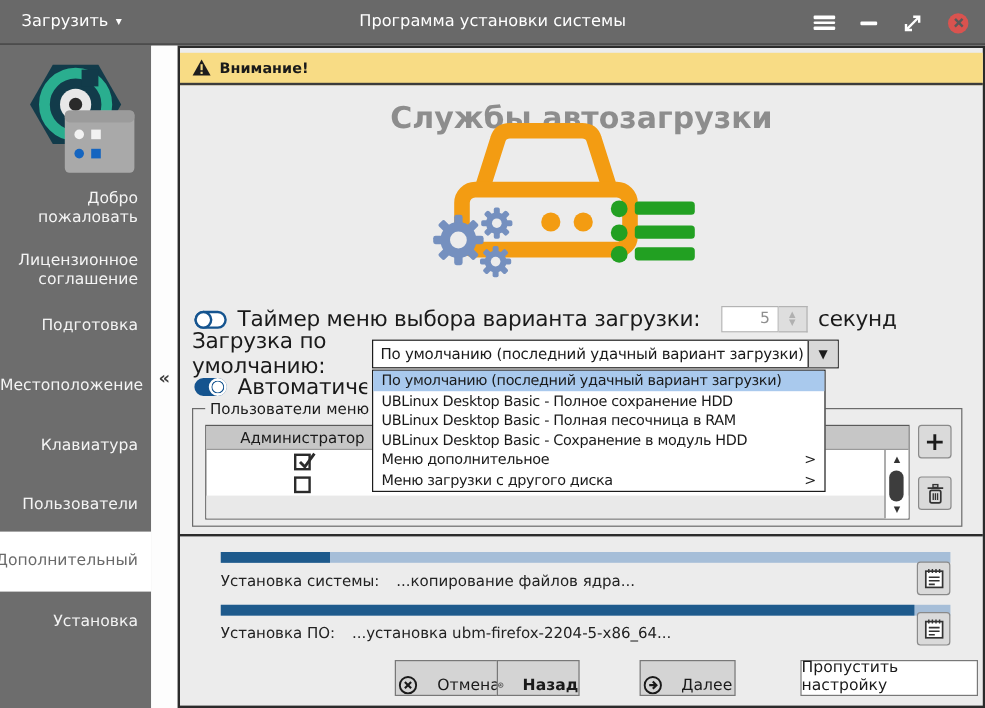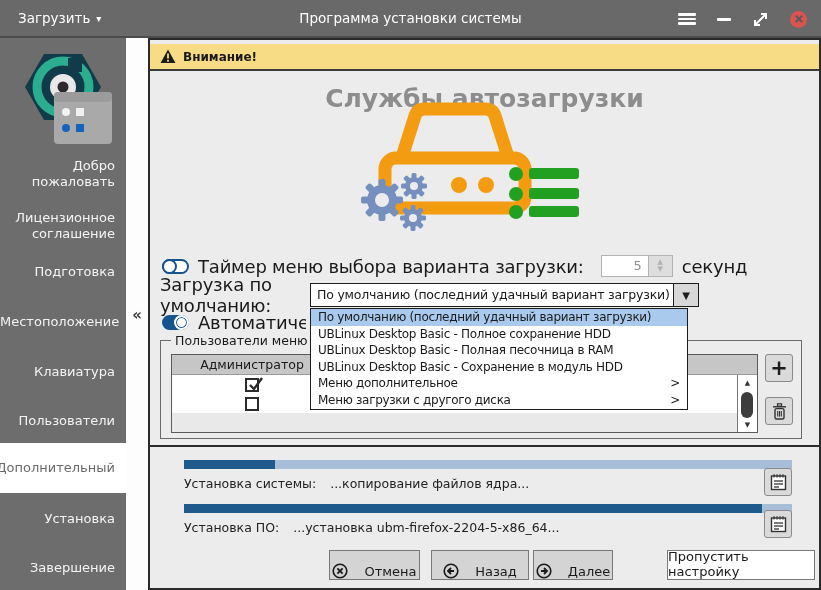--- a/index.html
+++ b/index.html
@@ -148,21 +148,20 @@
     <rect x="70" y="74" width="8" height="8" fill="#1565c0"></rect>
   </svg>
   <div class="nav-item" style="top:120px">Добро пожаловать</div>
   <div class="nav-item" style="top:172px">Лицензионное соглашение</div>
   <div class="nav-item" style="top:226px">Подготовка</div>
   <div class="nav-item" style="top:276px">Местоположение</div>
   <div class="nav-item" style="top:326px">Клавиатура</div>
   <div class="nav-item" style="top:375px">Пользователи</div>
   <div class="nav-item active" style="top:405px">Дополнительный</div>
   <div class="nav-item" style="top:473px">Установка</div>
-  <div class="nav-item" style="top:522px">Завершение</div>
 </aside>
 
 <div class="gutter">
   <div class="collapse">«</div>
 </div>
 
 <main class="content">
 
   <div class="warnbar">
     <svg width="16" height="15" viewBox="0 0 16 15">
@@ -360,21 +359,21 @@
   </div>
 
   <div class="f-btn" style="left:179px;width:91px;">
     <svg width="16" height="16" viewBox="0 0 16 16">
       <circle cx="8" cy="8" r="6.8" fill="none" stroke="#1a1a1a" stroke-width="1.6"></circle>
       <line x1="5.4" y1="5.4" x2="10.6" y2="10.6" stroke="#1a1a1a" stroke-width="1.8"></line>
       <line x1="10.6" y1="5.4" x2="5.4" y2="10.6" stroke="#1a1a1a" stroke-width="1.8"></line>
     </svg>
     <span>Отмена</span>
   </div>
-  <div class="f-btn" style="left:281px;width:98px;">
+  <div class="f-btn" style="left:264px;width:69px;font-weight:bold;">
     <svg width="16" height="16" viewBox="0 0 16 16">
       <circle cx="8" cy="8" r="6.8" fill="none" stroke="#1a1a1a" stroke-width="1.6"></circle>
       <path d="M11 8 L5.6 8 M8 5 L5 8 L8 11" fill="none" stroke="#1a1a1a" stroke-width="1.8"></path>
     </svg>
     <span>Назад</span>
   </div>
   <div class="f-btn" style="left:383px;width:80px;">
     <svg width="16" height="16" viewBox="0 0 16 16">
       <circle cx="8" cy="8" r="6.8" fill="none" stroke="#1a1a1a" stroke-width="1.6"></circle>
       <path d="M5 8 L10.4 8 M8 5 L11 8 L8 11" fill="none" stroke="#1a1a1a" stroke-width="1.8"></path>

